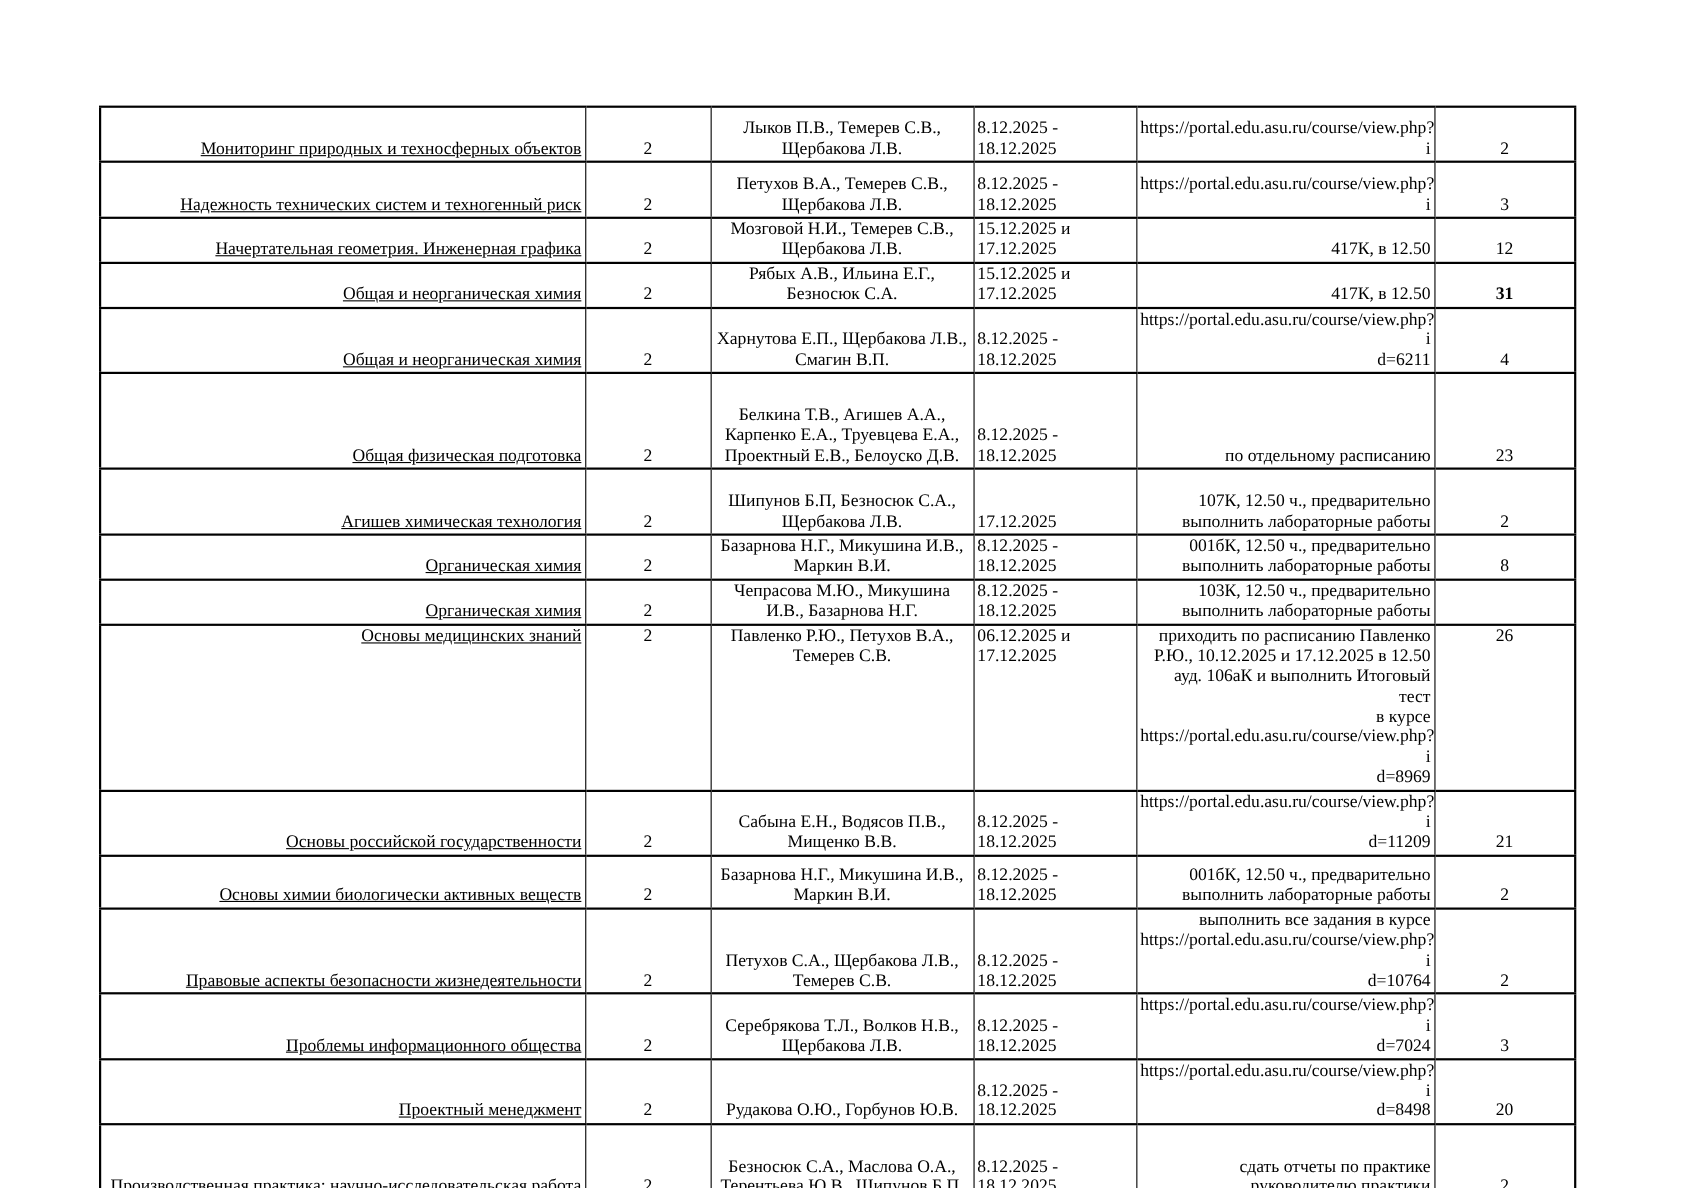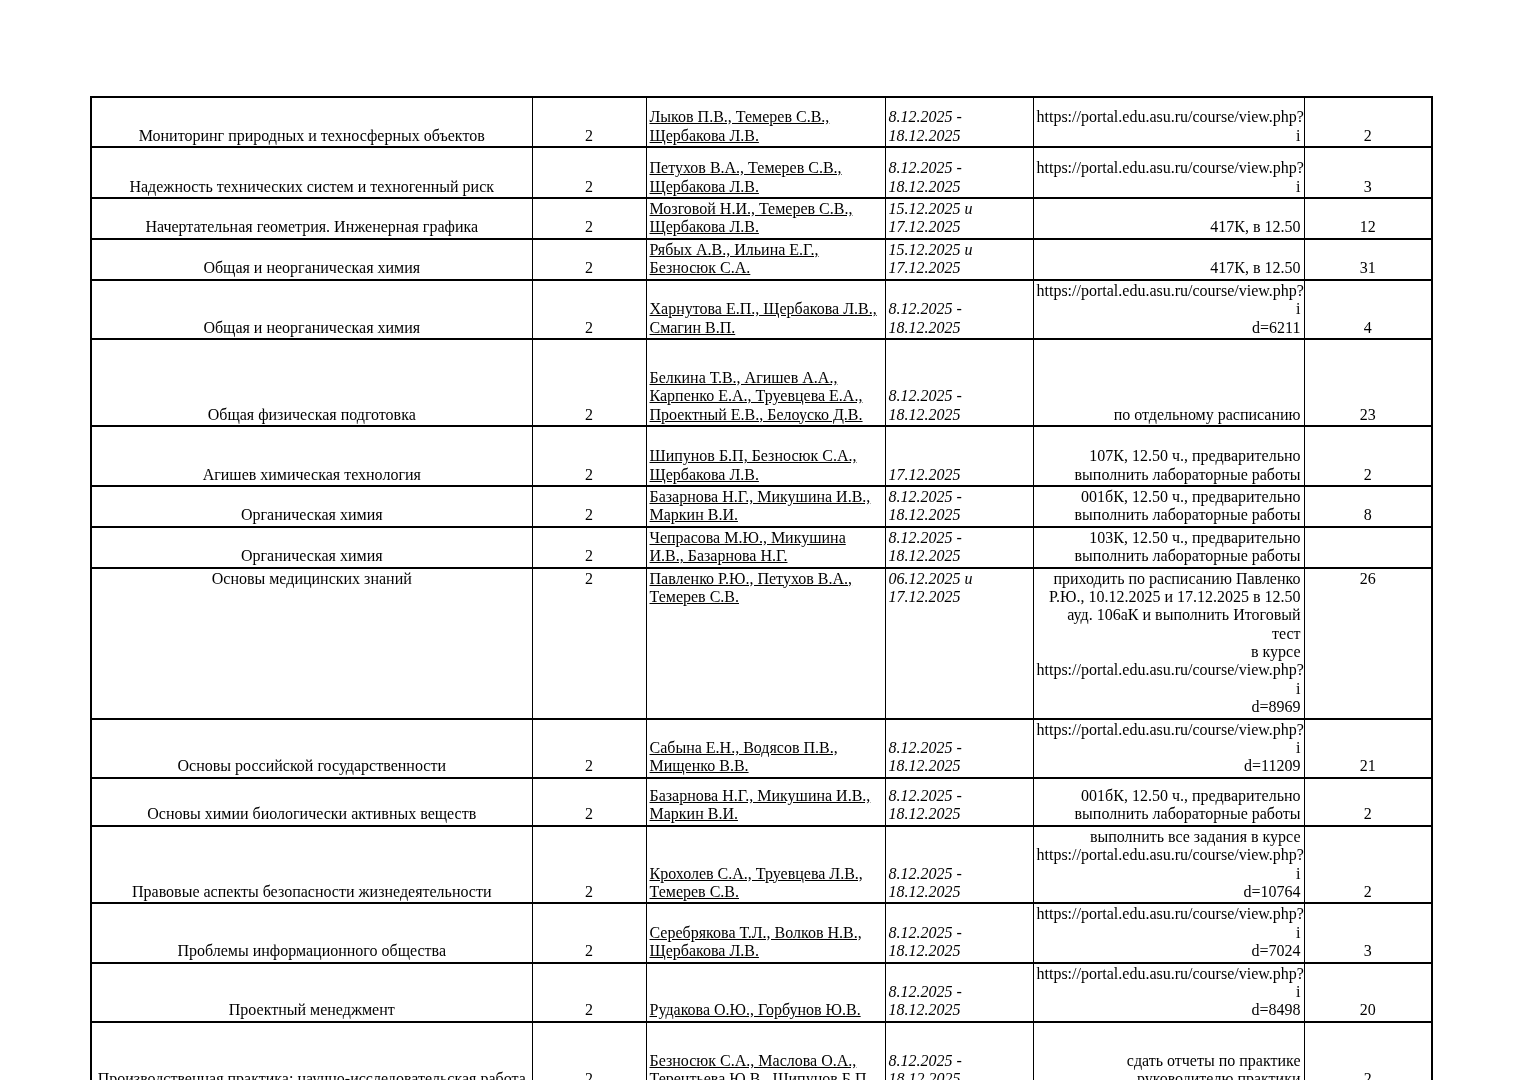--- a/index.html
+++ b/index.html
@@ -26,28 +26,28 @@
     border: 2px solid #000;
   }
   table.schedule td {
     border: 1.5px solid #000;
     border-top-width: 2px;
     border-bottom-width: 2px;
     padding: 1px 3px;
     vertical-align: bottom;
     overflow: hidden;
   }
-  td.c-course   { white-space: nowrap; text-align: center; }
+  td.c-course   { white-space: nowrap; text-align: right; text-decoration: underline; }
   td.c-hours    { text-align: center; }
-  td.c-teachers { white-space: pre; text-align: left; text-decoration: underline; }
-  td.c-dates    { white-space: pre; text-align: left; vertical-align: top; font-style: italic; }
+  td.c-teachers { white-space: pre; text-align: center; }
+  td.c-dates    { white-space: pre; text-align: left; vertical-align: top; }
   td.c-location { white-space: pre-line; text-align: right; }
   td.c-count    { text-align: center; }
   tr.top-align td { vertical-align: top; }
-  td.bold { font-weight: 400; text-align: center; }
+  td.bold { font-weight: 700; text-align: center; }
 
   
   tr:nth-child(1)  { height: 50px; }
   tr:nth-child(2)  { height: 51px; }
   tr:nth-child(3)  { height: 39px; }
   tr:nth-child(4)  { height: 41px; }
   tr:nth-child(5)  { height: 37px; }
   tr:nth-child(6)  { height: 87px; }
   tr:nth-child(7)  { height: 60px; }
   tr:nth-child(8)  { height: 40px; }
@@ -201,21 +201,21 @@
 Маркин В.И.</td>
     <td class="c-dates">8.12.2025 -
 18.12.2025</td>
     <td class="c-location">001бК, 12.50 ч., предварительно
 выполнить лабораторные работы</td>
     <td class="c-count">2</td>
   </tr>
         <tr>
     <td class="c-course">Правовые аспекты безопасности жизнедеятельности</td>
     <td class="c-hours">2</td>
-    <td class="c-teachers">Крохолев С.А., Труевцева Л.В.,
+    <td class="c-teachers">Петухов С.А., Щербакова Л.В.,
 Темерев С.В.</td>
     <td class="c-dates">8.12.2025 -
 18.12.2025</td>
     <td class="c-location">выполнить все задания в курсе
 https://portal.edu.asu.ru/course/view.php?i
 d=10764</td>
     <td class="c-count">2</td>
   </tr>
         <tr>
     <td class="c-course">Проблемы информационного общества</td>

